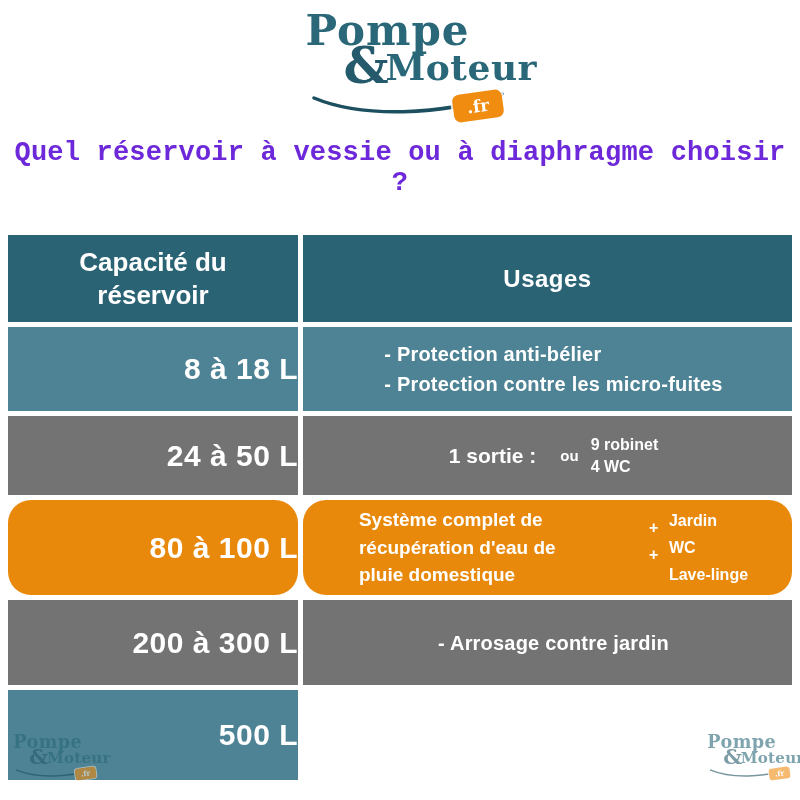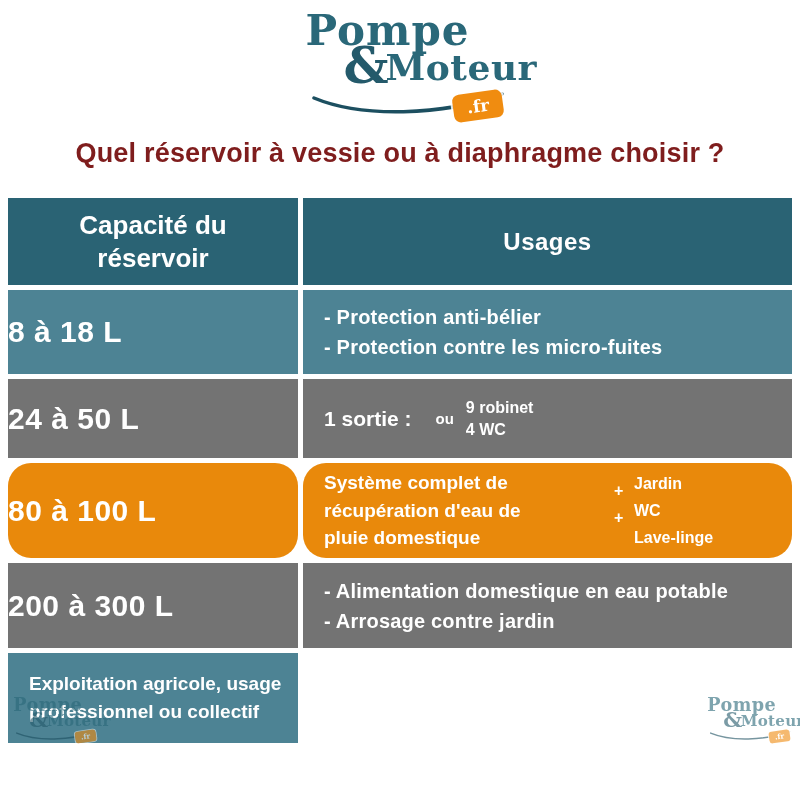--- a/index.html
+++ b/index.html
@@ -38,46 +38,46 @@
     color: #ffffff; font-weight: bold; font-size: 17px;
     font-family: "DejaVu Serif", serif;
     box-shadow: 0 0 0 2px rgba(255,255,255,0.85);
   }
 
   
   .page-title {
     margin-top: 26px;
     text-align: center;
     font-size: 27px; font-weight: 700;
-    color: #7f1d1d; letter-spacing: 0.2px;
+    color: #6d28d9; letter-spacing: 0.2px; font-family: Liberation Mono, monospace;
   }
 
   
   .table-wrap {
     position: relative;
-    width: 784px; margin: 29px auto 0;
+    width: 784px; margin: 37px auto 0;
     display: grid;
     grid-template-columns: 290px 489px;
     grid-template-rows: 87px 84px 79px 95px 85px 90px;
     gap: 5px;
     background: #ffffff;
   }
   .cell { display: flex; align-items: center; color: #ffffff; }
   .c-dark   { background: #2a6374; }
   .c-teal   { background: #4d8394; }
   .c-gray   { background: #737373; }
   .c-orange { background: #e9890b; border-radius: 23px; }
 
-  .cap-cell { justify-content: flex-start; text-align: center; }
+  .cap-cell { justify-content: flex-end; text-align: center; }
   .head-cap { font-size: 26px; font-weight: 700; line-height: 1.25; max-width: 230px; }
   .head-usage { font-size: 24px; font-weight: 700; letter-spacing: 0.5px; }
   .head-cell { justify-content: center; }
   .cap-val { font-size: 30px; font-weight: 700; letter-spacing: 0.5px; }
 
-  .usage-cell { padding-left: 21px; font-weight: 600; }
+  .usage-cell { padding-left: 12px; font-weight: 600; justify-content: center; }
   .bullets span { display: block; font-size: 20px; line-height: 1.5; letter-spacing: 0.2px; }
 
   
   .outlet-label { font-size: 21px; font-weight: 700; }
   .or-label { font-size: 15px; font-weight: 600; margin-left: 24px; }
   .options { margin-left: 12px; }
   .options span { display: block; font-size: 16px; font-weight: 600; line-height: 1.35; }
 
   
   .sys-desc { max-width: 228px; font-size: 19px; font-weight: 600; line-height: 1.45; }
@@ -155,27 +155,26 @@
       <span class="app-item">WC</span>
       <span class="app-item">Lave-linge</span>
     </div>
   </div>
 
   <div class="cell c-gray cap-cell">
     <span class="cap-val">200 à 300 L</span>
   </div>
   <div class="cell c-gray usage-cell">
     <div class="bullets">
-      <span>- Alimentation domestique en eau potable</span>
       <span>- Arrosage contre jardin</span>
     </div>
   </div>
 
-  <div class="cell c-teal usage-cell">
-    <div class="single-usage">Exploitation agricole, usage professionnel ou collectif</div>
+  <div class="cell c-teal cap-cell">
+    <span class="cap-val">500 L</span>
   </div>
 
   <div class="wm wm-left">
     <div class="logo">
       <span class="lg-pompe">Pompe</span>
       <span class="lg-amp">&amp;</span>
       <span class="lg-moteur">Moteur</span>
       <svg class="lg-swoosh" viewBox="0 0 192 26">
         <path d="M2,6 C50,26 130,24 190,2" fill="none" stroke="#1c4f60" stroke-width="3.5" stroke-linecap="round"></path>
       </svg>

